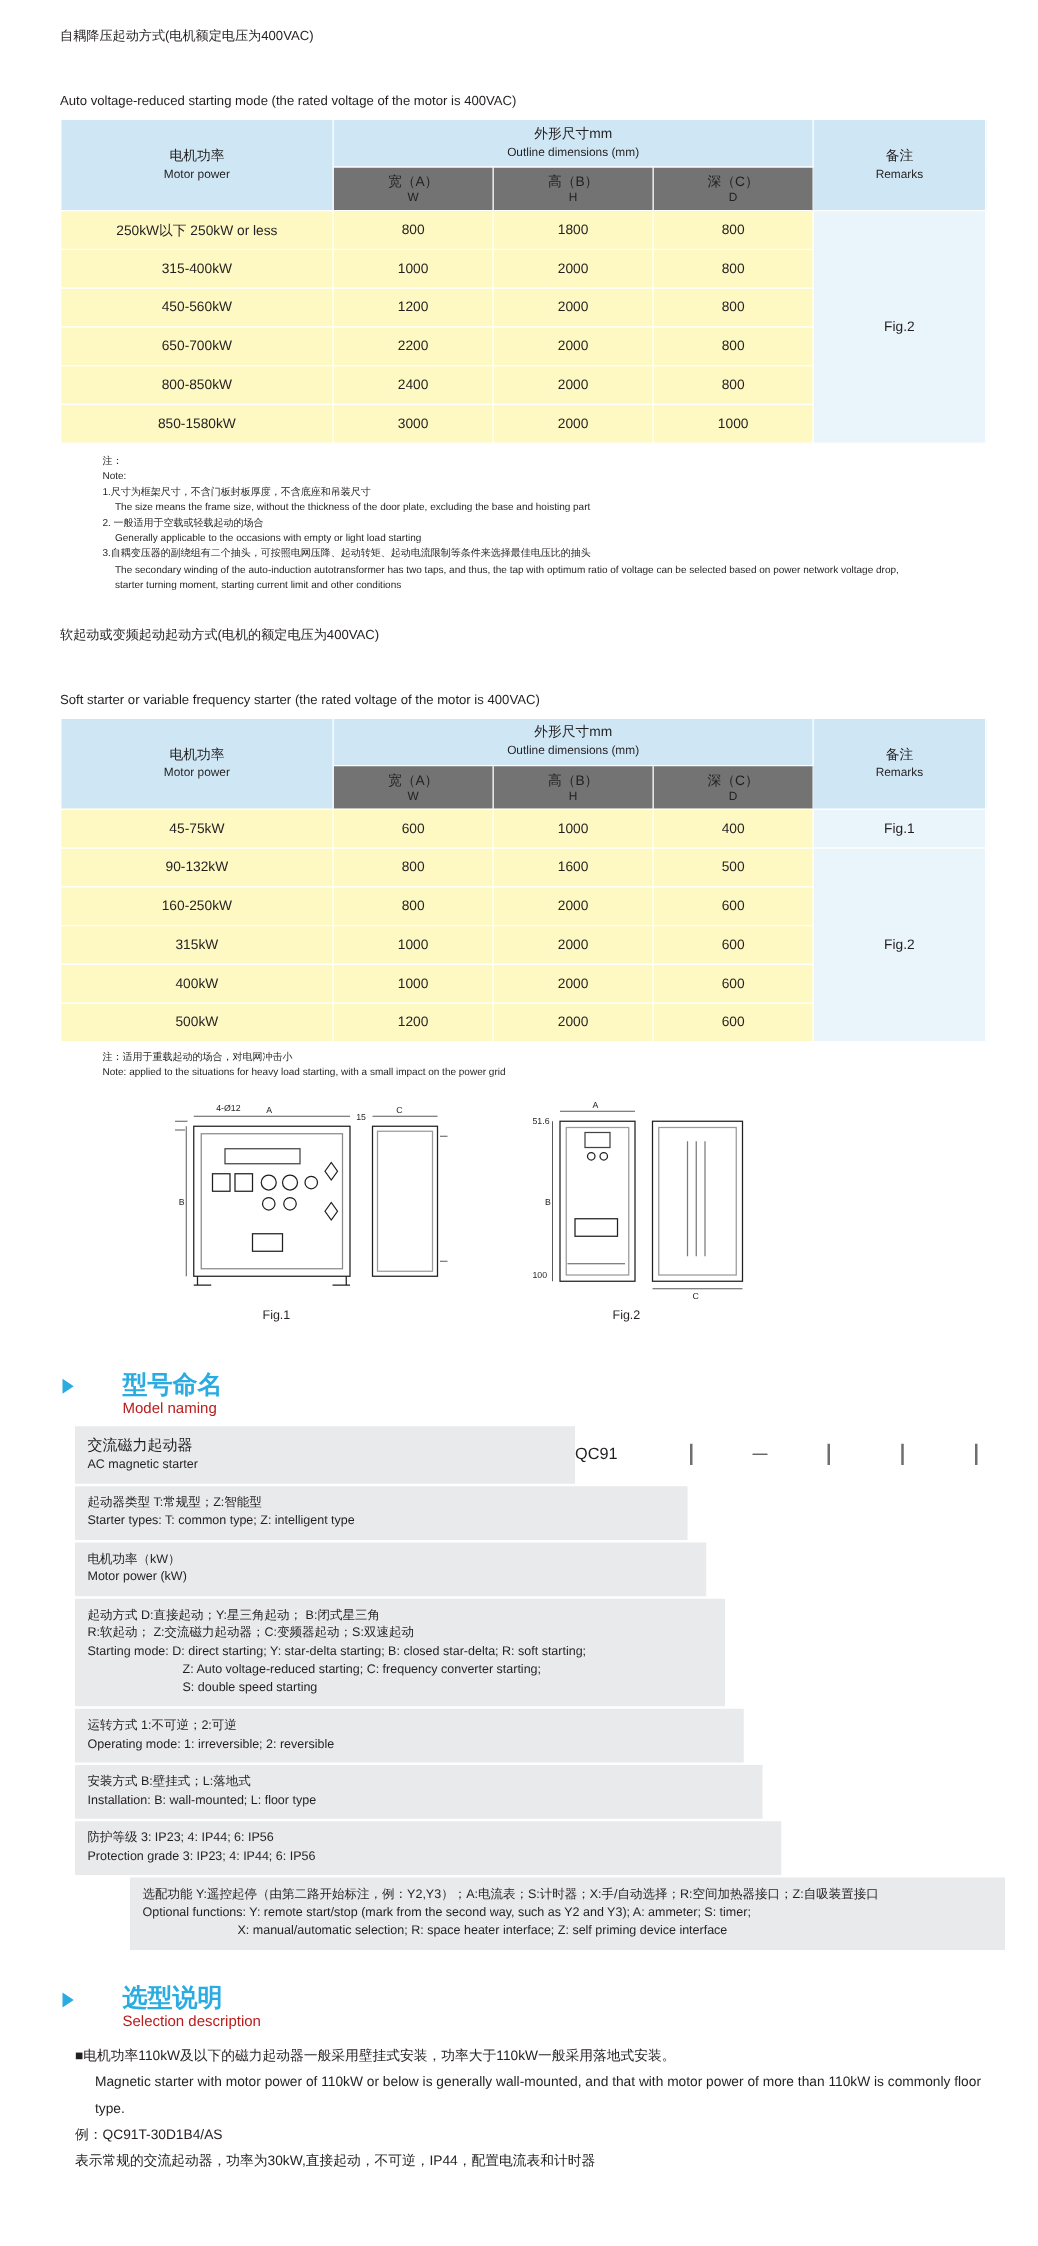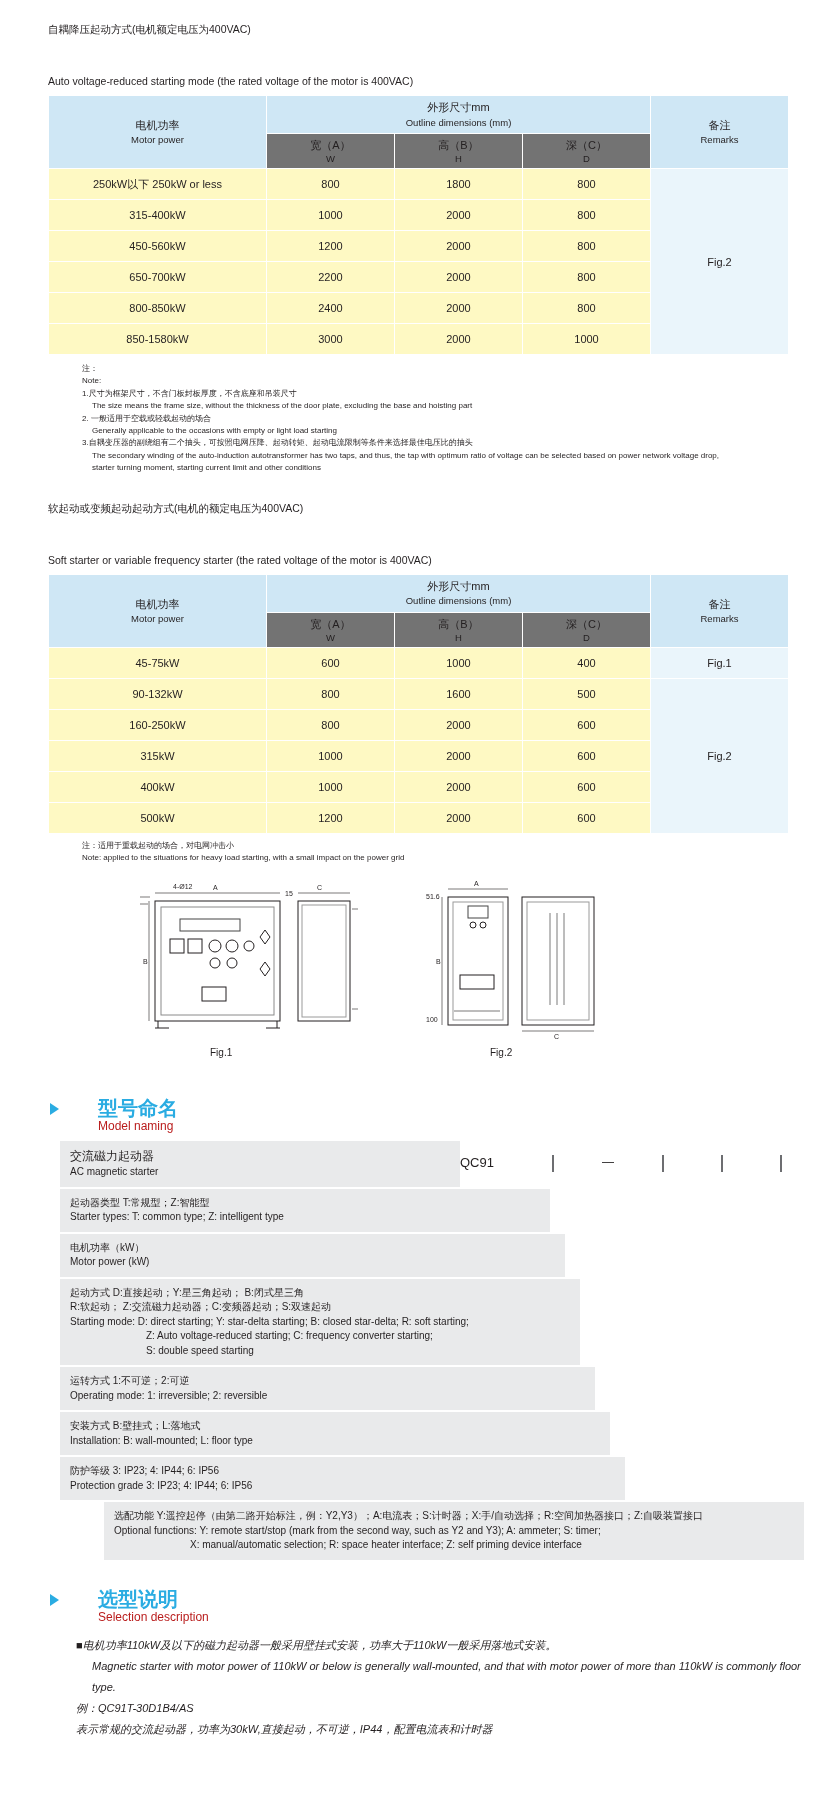--- a/index.html
+++ b/index.html
@@ -59,21 +59,21 @@
   .mn-left .cn { display:block; }
   .mn-left .en { display:block; }
   .mn-right { width: 300px; display:flex; align-items:center; }
 
   .code-row { display:flex; align-items:flex-start;gap:39px; }
   .code-txt { font-size: 13px; margin-right: 10px; }
   .box { width: 17px; height: 17px; border: 1px solid #6d6e71; margin: 0 9px; background:#fff; }
   .dash { font-size: 12px; }
   .slash { font-size: 12px; margin-left: 8px; }
 
-  .sel-body { margin: 10px 0 0 46px; font-size: 11px; line-height: 1.9; color:#231f20; width: 740px; font-style: italic;}
+  .sel-body { margin: 10px 0 0 30px; font-size: 11px; line-height: 1.9; color:#231f20; width: 740px;}
   .sel-body .indent { padding-left: 16px; }
 </style>
 </head>
 <body>
 
 <div class="page">
 
   <div class="sec-head">
     <span class="cn">自耦降压起动方式(电机额定电压为400VAC)</span>
     <span class="en">Auto voltage-reduced starting mode (the rated voltage of the motor is 400VAC)</span>

